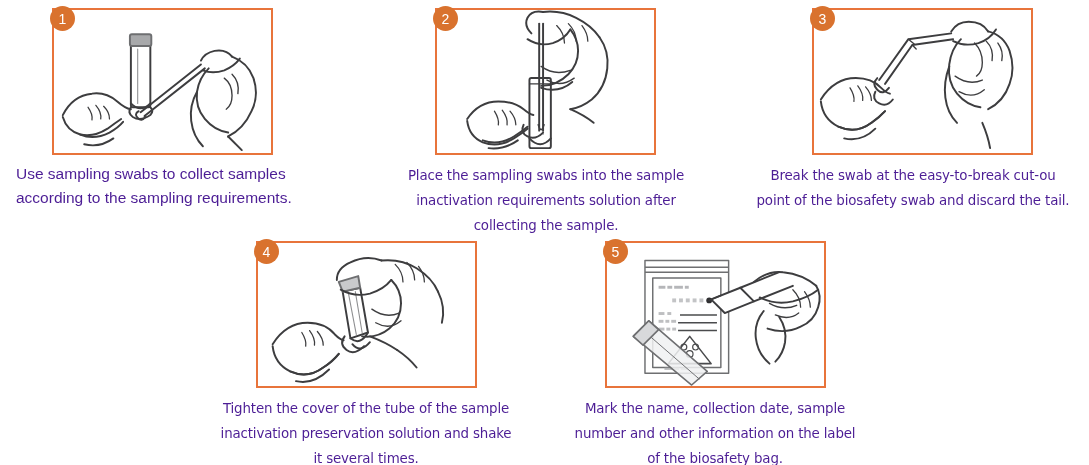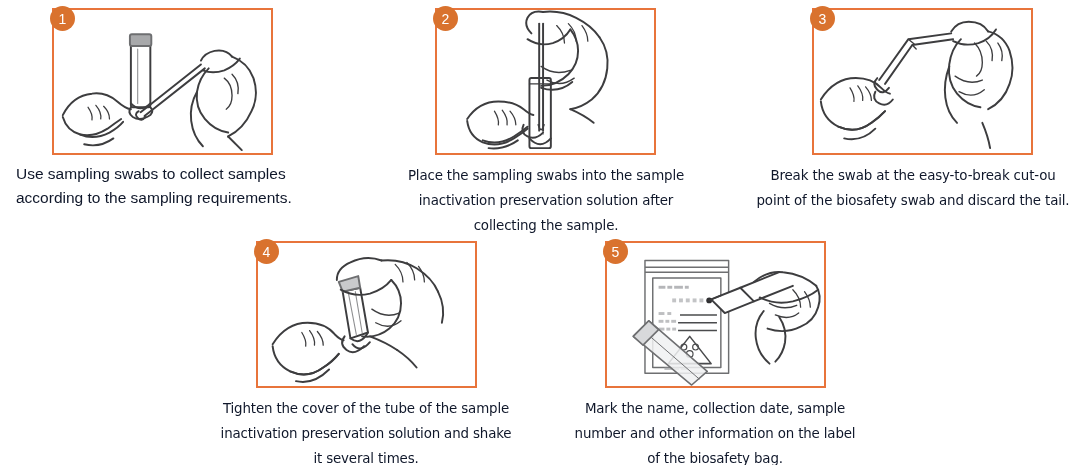--- a/index.html
+++ b/index.html
@@ -30,21 +30,21 @@
     color:#ffffff;
     font-size:14px;
     font-family:"Liberation Sans", sans-serif;
     display:flex;align-items:center;justify-content:center;
     line-height:1;
     z-index:5;
   }
 
   .caption{
     position:absolute;
-    color:#0f172a;
+    color:#4c1d95;
     line-height:21px;
     white-space:pre-line;
   }
   .cap-a{
     font-family:"Liberation Sans", sans-serif;
     font-size:15.5px;
     text-align:left;
     line-height:24px;
   }
   .cap-b{
@@ -150,21 +150,21 @@
           <path d="M52 142 q16 2 30 -8"></path>
 
           <path d="M88 118 q-4 8 4 12 q8 4 16 -4"></path>
         </g>
       </svg>
     </div>
     <div class="badge" style="left:433px;top:6px;">
       <span>2</span>
     </div>
     <div class="caption cap-b" style="left:370px;top:163px;width:352px;">Place the sampling swabs into the sample
-inactivation preservation solution after
+inactivation requirements solution after
 collecting the sample.</div>
   </div>
 
   <div class="step" style="left:0;top:0;">
     <div class="frame" style="left:812px;top:8px;width:221px;height:147px;">
       <svg class="art" viewBox="0 0 221 147">
         <g fill="none" stroke="#3d3d3f" stroke-width="2" stroke-linecap="round" stroke-linejoin="round">
 
           <path d="M66 72 L96 30 L140 24"></path>
           <path d="M72 76 L100 36 L142 30"></path>

